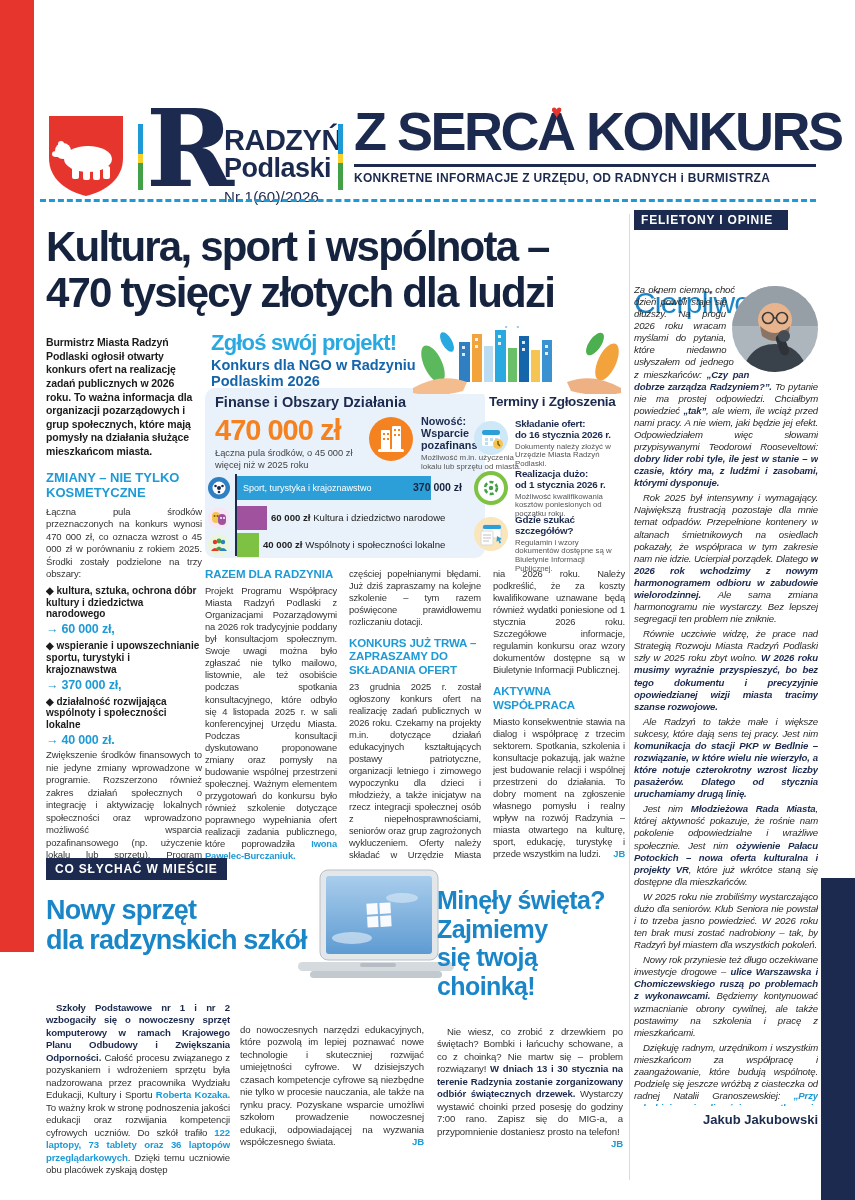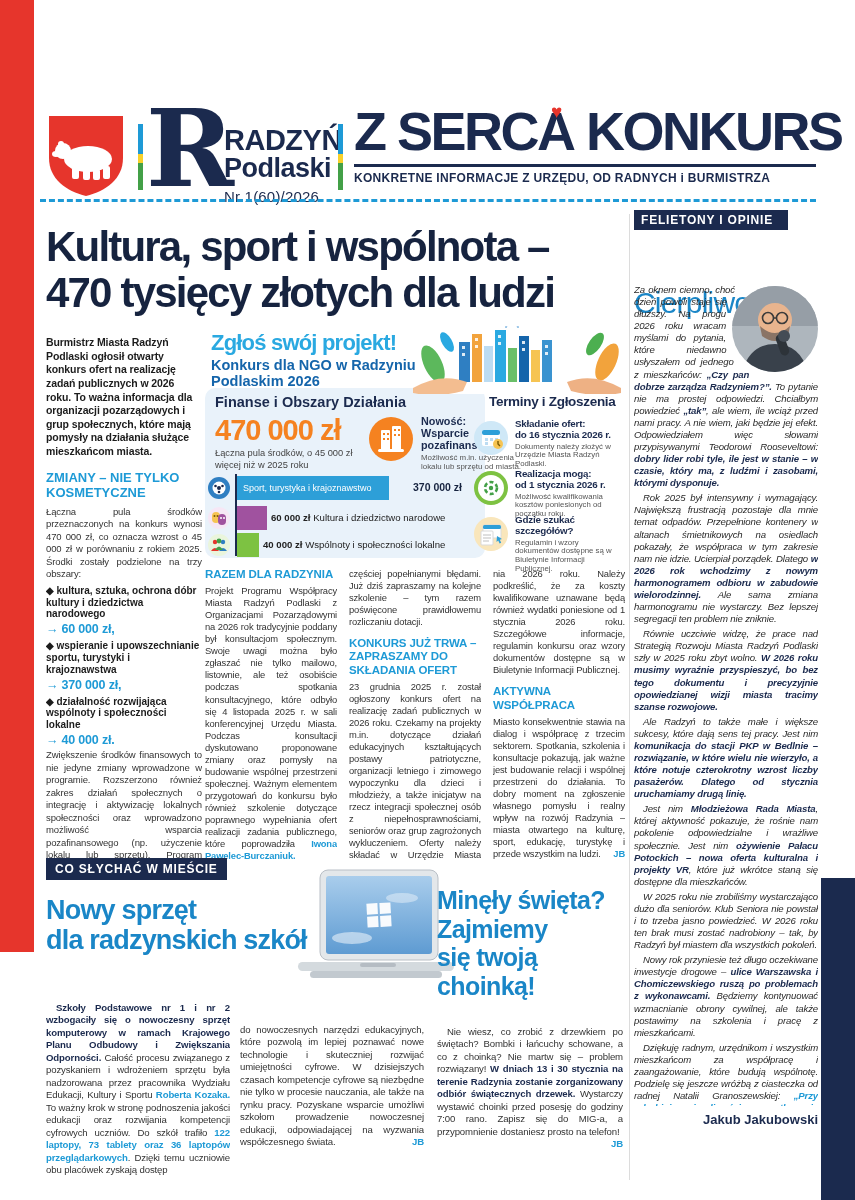--- a/index.html
+++ b/index.html
@@ -249,21 +249,21 @@
       <span class="bar-ic">
         <svg width="24" height="24" viewBox="0 0 24 24">
             <circle cx="12" cy="12" r="11" fill="#2f7fc2"></circle>
             <circle cx="12" cy="12" r="6.5" fill="#fff"></circle>
             <circle cx="12" cy="12" r="2" fill="#1b2a4e"></circle>
             <circle cx="8.5" cy="10" r="1.3" fill="#1b2a4e"></circle>
             <circle cx="15.5" cy="10" r="1.3" fill="#1b2a4e"></circle>
             <circle cx="12" cy="16" r="1.3" fill="#1b2a4e"></circle>
           </svg>
       </span>
-      <span class="bar" style="width:152px; background:#2d9fd8;text-align:center;">
+      <span class="bar" style="width:194px; background:#2d9fd8;text-align:center;">
           <span class="inlabel">Sport, turystyka i krajoznawstwo</span>
         </span>
       <span class="bar-val" style="left:208px;">370 000 zł</span>
     </div>
     <div class="bar-row" style="top:176px;">
       <span class="bar-ic">
         <svg width="24" height="24" viewBox="0 0 24 24">
             <circle cx="12" cy="12" r="11" fill="#f6e7f5"></circle>
             <rect x="5" y="6" width="8" height="11" rx="4" fill="#f6c453"></rect>
             <rect x="11" y="8" width="8" height="11" rx="4" fill="#a0529f"></rect>
@@ -319,21 +319,21 @@
     <div class="term" style="top:138px;">
       <span class="t-ic">
         <svg width="36" height="36" viewBox="0 0 36 36">
             <circle cx="18" cy="18" r="17" fill="#7dc242"></circle>
             <circle cx="18" cy="18" r="13" fill="#fff"></circle>
             <circle cx="18" cy="18" r="6" fill="none" stroke="#43a047" stroke-width="2.6" stroke-dasharray="4 2.5"></circle>
             <circle cx="18" cy="18" r="2.2" fill="#43a047"></circle>
           </svg>
       </span>
       <div class="t-tx">
-        <div class="tt">Realizacja mogą:</div>
+        <div class="tt">Realizacja dużo:</div>
         <div class="tt">od 1 stycznia 2026 r.</div>
         <div class="tn">Możliwość kwalifikowania kosztów poniesionych od początku roku.</div>
       </div>
     </div>
     <div class="term" style="top:184px;">
       <span class="t-ic">
         <svg width="36" height="36" viewBox="0 0 36 36">
             <circle cx="18" cy="18" r="17" fill="#f9e6bb"></circle>
             <rect x="10" y="9" width="18" height="13" rx="1.5" fill="#fff" stroke="#d9d9d9"></rect>
             <rect x="10" y="9" width="18" height="4" rx="1.5" fill="#2d9fd8"></rect>

